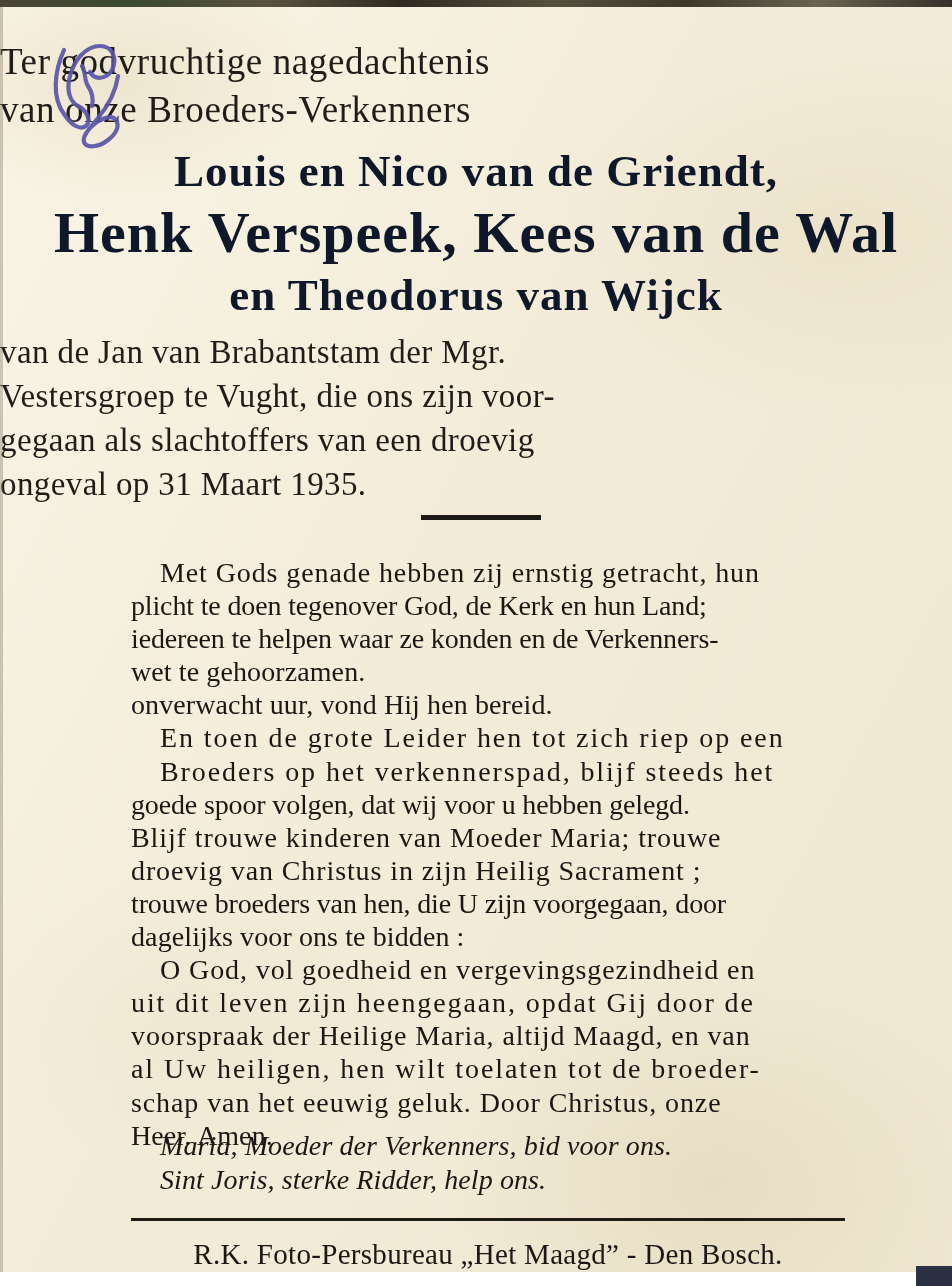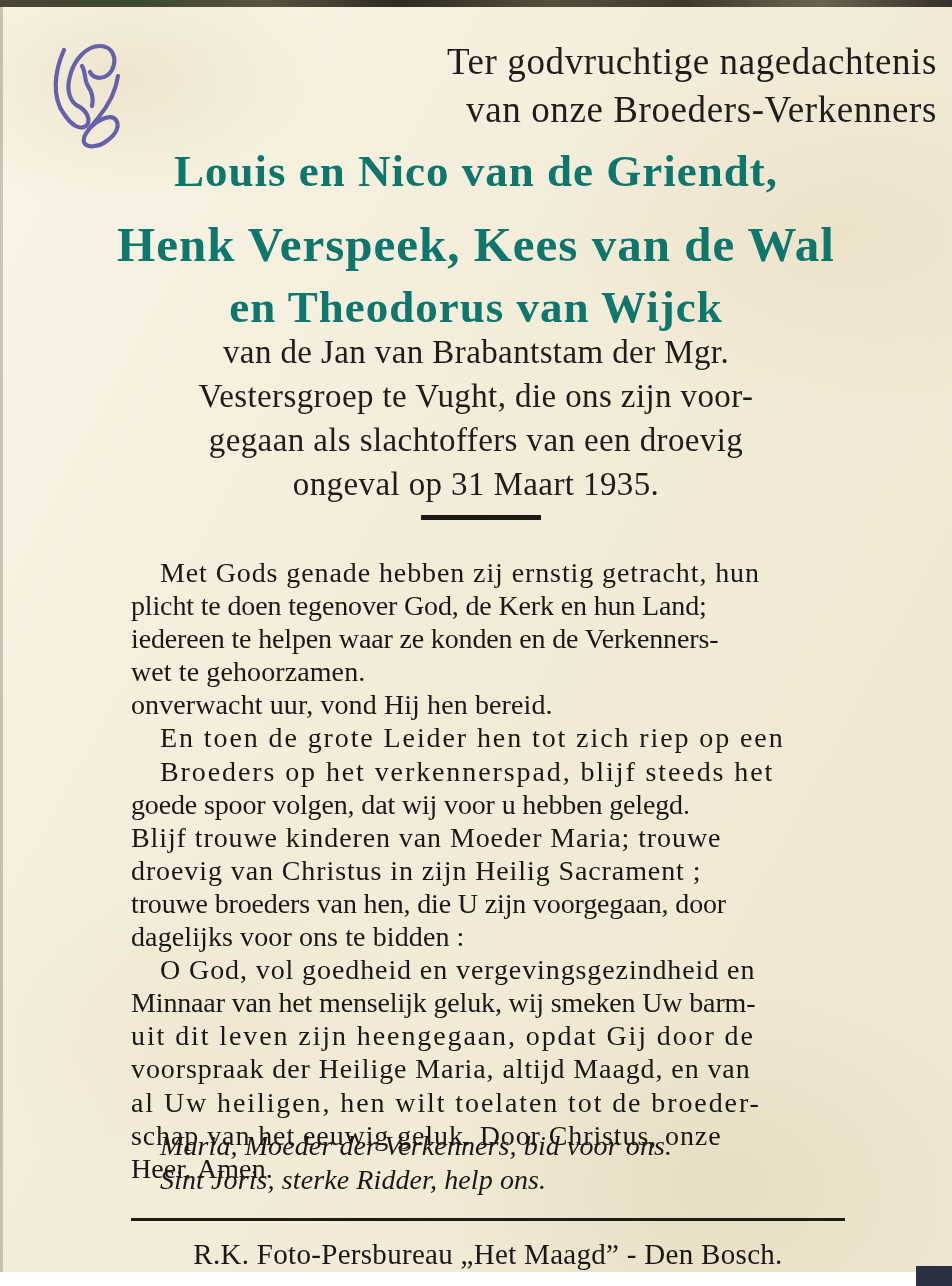--- a/index.html
+++ b/index.html
@@ -82,53 +82,53 @@
     width: 120px;
     height: 140px;
     z-index: 5;
   }
 
   
   .head-lines {
     position: absolute;
     left: 0; top: 38px;
     width: 937px;
-    text-align: right;
+    text-align: left;
   }
   .head-line {
     font-family: "Liberation Serif", "DejaVu Serif", serif;
     font-size: 37px;
     line-height: 48px;
     color: #201c19;
     letter-spacing: 0.6px;
     white-space: nowrap;
   }
 
   .names {
     position: absolute;
     left: 0; top: 140px;
     width: 952px;
     text-align: center;
   }
   .name-line {
     font-family: "Liberation Serif", "DejaVu Serif", serif;
     font-weight: bold;
-    color: #0f766e;
+    color: #0f172a;
     white-space: nowrap;
     line-height: 62px;
   }
   .name-line.l1 { font-size: 45px; letter-spacing: 1.0px; }
-  .name-line.l2 { font-size: 49px; letter-spacing: 1.0px; margin-top: 12px; }
+  .name-line.l2 { font-size: 58px; letter-spacing: 1.0px; }
   .name-line.l3 { font-size: 45px; letter-spacing: 1.0px; }
 
   .subtitle {
     position: absolute;
     left: 0; top: 330px;
     width: 952px;
-    text-align: center;
+    text-align: left;
   }
   .sub-line {
     font-family: "Liberation Serif", "DejaVu Serif", serif;
     font-size: 33px;
     line-height: 44px;
     color: #201c19;
     letter-spacing: 0.4px;
     white-space: nowrap;
   }
 
@@ -257,21 +257,20 @@
       <div class="body-line">wet te gehoorzamen.</div>
       <div class="body-line">onverwacht uur, vond Hij hen bereid.</div>
       <div class="body-line indent wider">En toen de grote Leider hen tot zich riep op een</div>
       <div class="body-line indent wider">Broeders op het verkennerspad, blijf steeds het</div>
       <div class="body-line tight">goede spoor volgen, dat wij voor u hebben gelegd.</div>
       <div class="body-line wide">Blijf trouwe kinderen van Moeder Maria; trouwe</div>
       <div class="body-line wide">droevig van Christus in zijn Heilig Sacrament ;</div>
       <div class="body-line tight">trouwe broeders van hen, die U zijn voorgegaan, door</div>
       <div class="body-line">dagelijks voor ons te bidden :</div>
       <div class="body-line indent wide">O God, vol goedheid en vergevingsgezindheid en</div>
-      <div class="body-line tight">Minnaar van het menselijk geluk, wij smeken Uw barm-</div>
       <div class="body-line wider">uit dit leven zijn heengegaan, opdat Gij door de</div>
       <div class="body-line wide">voorspraak der Heilige Maria, altijd Maagd, en van</div>
       <div class="body-line wider">al Uw heiligen, hen wilt toelaten tot de broeder-</div>
       <div class="body-line wide">schap van het eeuwig geluk. Door Christus, onze</div>
       <div class="body-line">Heer. Amen.</div>
     </div>
 
     <div class="closing-block">
       <div class="closing-line">Maria, Moeder der Verkenners, bid voor ons.</div>
       <div class="closing-line">Sint Joris, sterke Ridder, help ons.</div>

